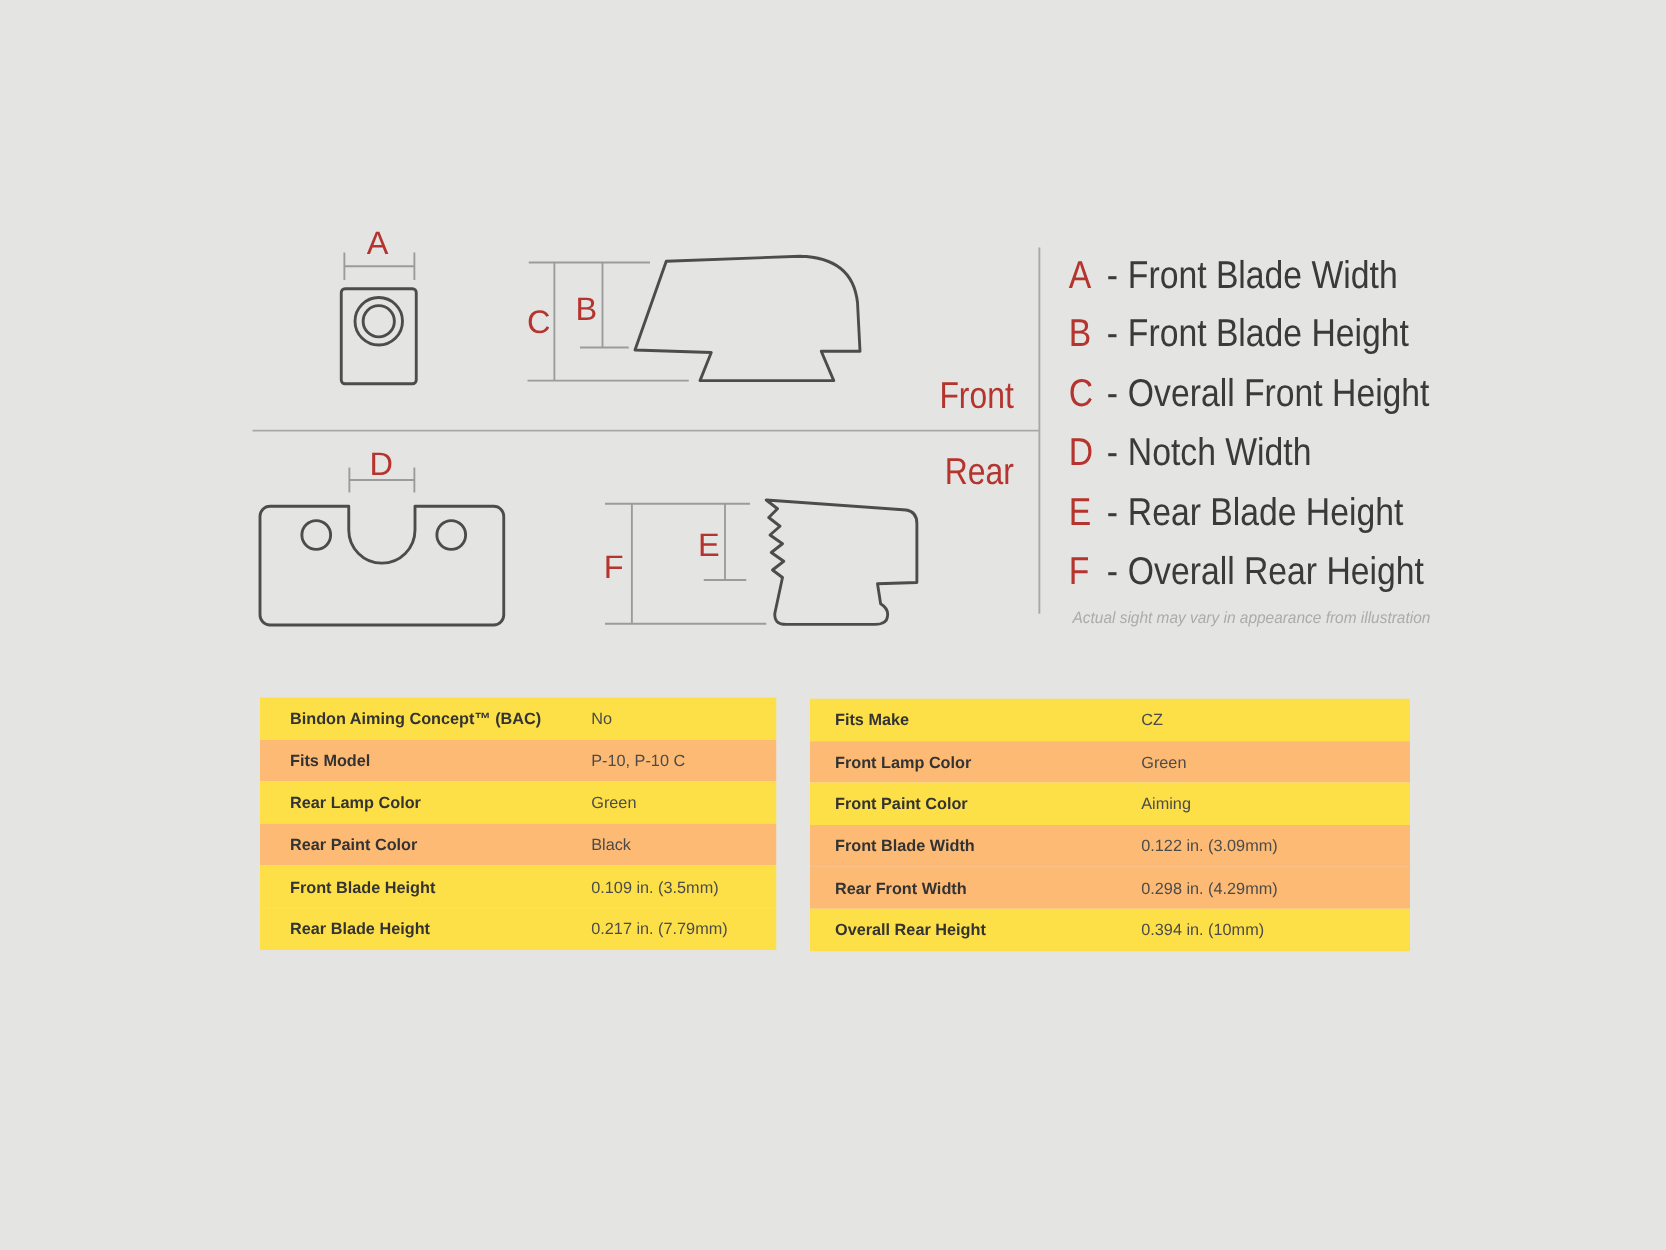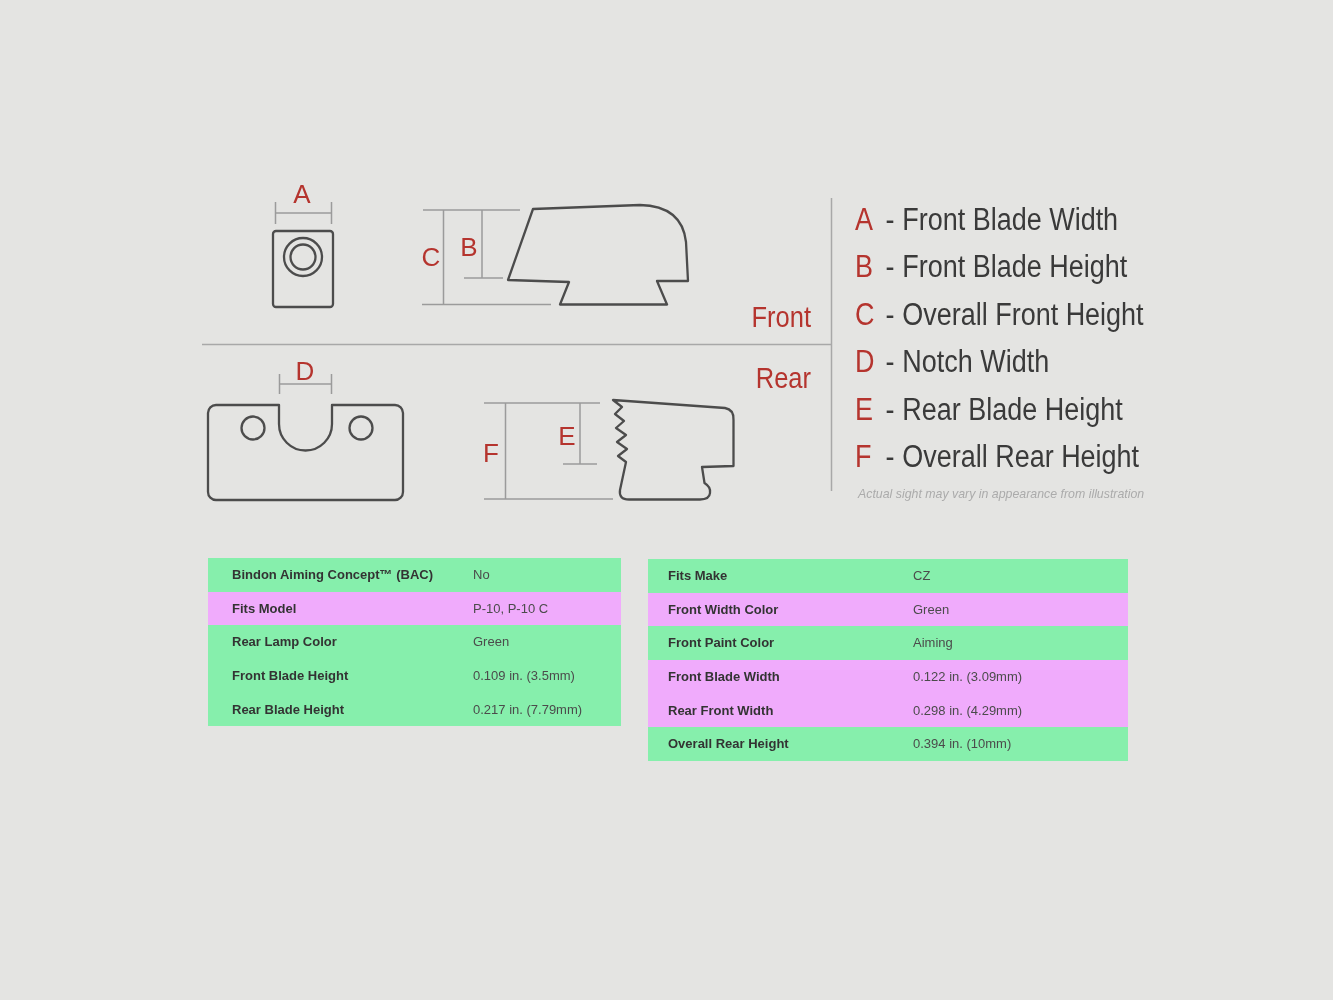--- a/index.html
+++ b/index.html
@@ -19,22 +19,22 @@
   .legend-item{display:flex;align-items:center;height:47.5px;font-size:31px;
         color:#3a3a3a;transform:scaleX(0.87);transform-origin:0 50%;white-space:nowrap;}
   .legend-letter{color:#b5342e;min-width:26px;}
   .legend-dash{margin:0 9px;}
   .legend-note{position:absolute;left:858px;top:486px;font-size:13px;font-style:italic;
         color:#ababab;transform:scaleX(0.95);transform-origin:0 50%;white-space:nowrap;}
   .spec-table{position:absolute;top:558px;}
   .spec-table.left-table{left:208px;width:413px;}
   .spec-table.right-table{left:648px;width:480px;top:559px;}
   .spec-row{position:relative;height:33.6px;display:flex;align-items:center;}
-  .spec-row.shaded{background:#86efac;}
-  .spec-row.light{background:#f0abfc;text-align:center;}
+  .spec-row.shaded{background:#fde047;}
+  .spec-row.light{background:#fdba74;text-align:center;}
   .spec-label{position:absolute;left:24px;font-weight:bold;font-size:13px;color:#333;
         white-space:nowrap;}
   .right-table .spec-label{left:20px;}
   .spec-value{position:absolute;left:265px;font-size:13px;color:#4b4b4b;white-space:nowrap;}
 </style>
 </head>
 <body>
 
 <div class="page">
 
@@ -133,37 +133,41 @@
       <span class="spec-value">No</span>
     </div>
     <div class="spec-row light">
       <span class="spec-label">Fits Model</span>
       <span class="spec-value">P-10, P-10 C</span>
     </div>
     <div class="spec-row shaded">
       <span class="spec-label">Rear Lamp Color</span>
       <span class="spec-value">Green</span>
     </div>
+    <div class="spec-row light">
+      <span class="spec-label">Rear Paint Color</span>
+      <span class="spec-value">Black</span>
+    </div>
     <div class="spec-row shaded">
       <span class="spec-label">Front Blade Height</span>
       <span class="spec-value">0.109 in. (3.5mm)</span>
     </div>
     <div class="spec-row shaded">
       <span class="spec-label">Rear Blade Height</span>
       <span class="spec-value">0.217 in. (7.79mm)</span>
     </div>
   </div>
 
   <div class="spec-table right-table">
     <div class="spec-row shaded">
       <span class="spec-label">Fits Make</span>
       <span class="spec-value">CZ</span>
     </div>
     <div class="spec-row light">
-      <span class="spec-label">Front Width Color</span>
+      <span class="spec-label">Front Lamp Color</span>
       <span class="spec-value">Green</span>
     </div>
     <div class="spec-row shaded">
       <span class="spec-label">Front Paint Color</span>
       <span class="spec-value">Aiming</span>
     </div>
     <div class="spec-row light">
       <span class="spec-label">Front Blade Width</span>
       <span class="spec-value">0.122 in. (3.09mm)</span>
     </div>

